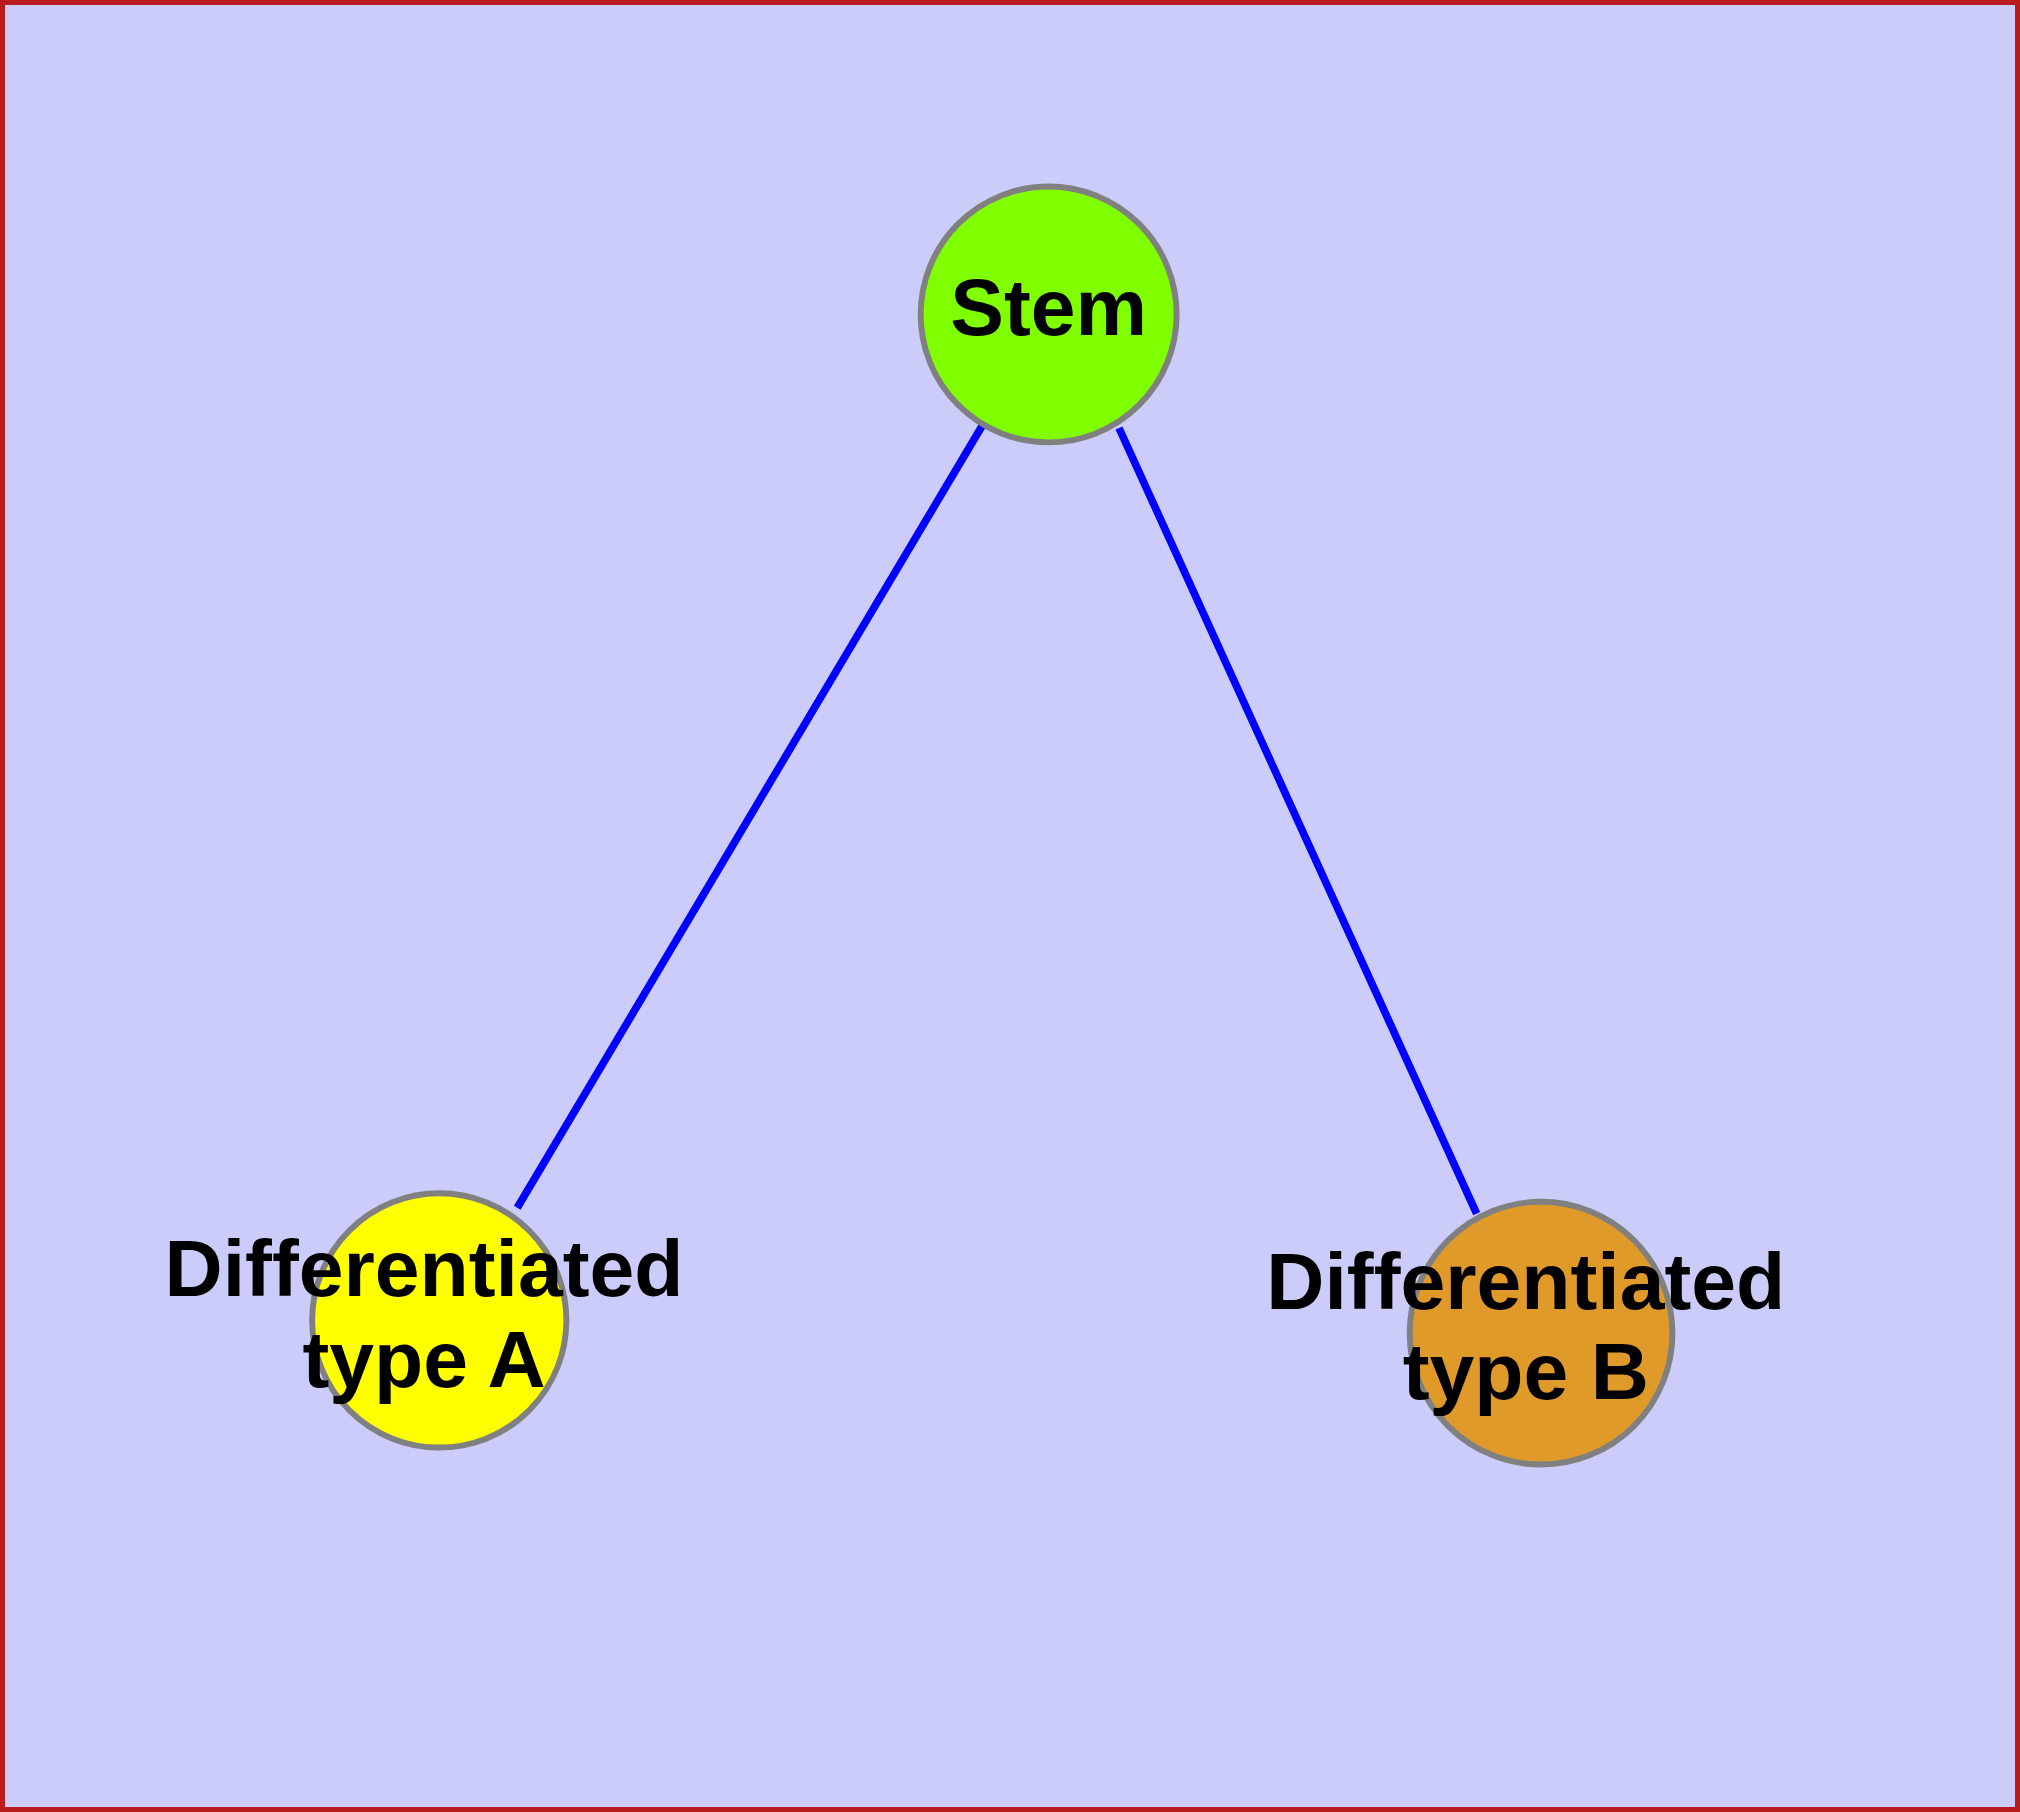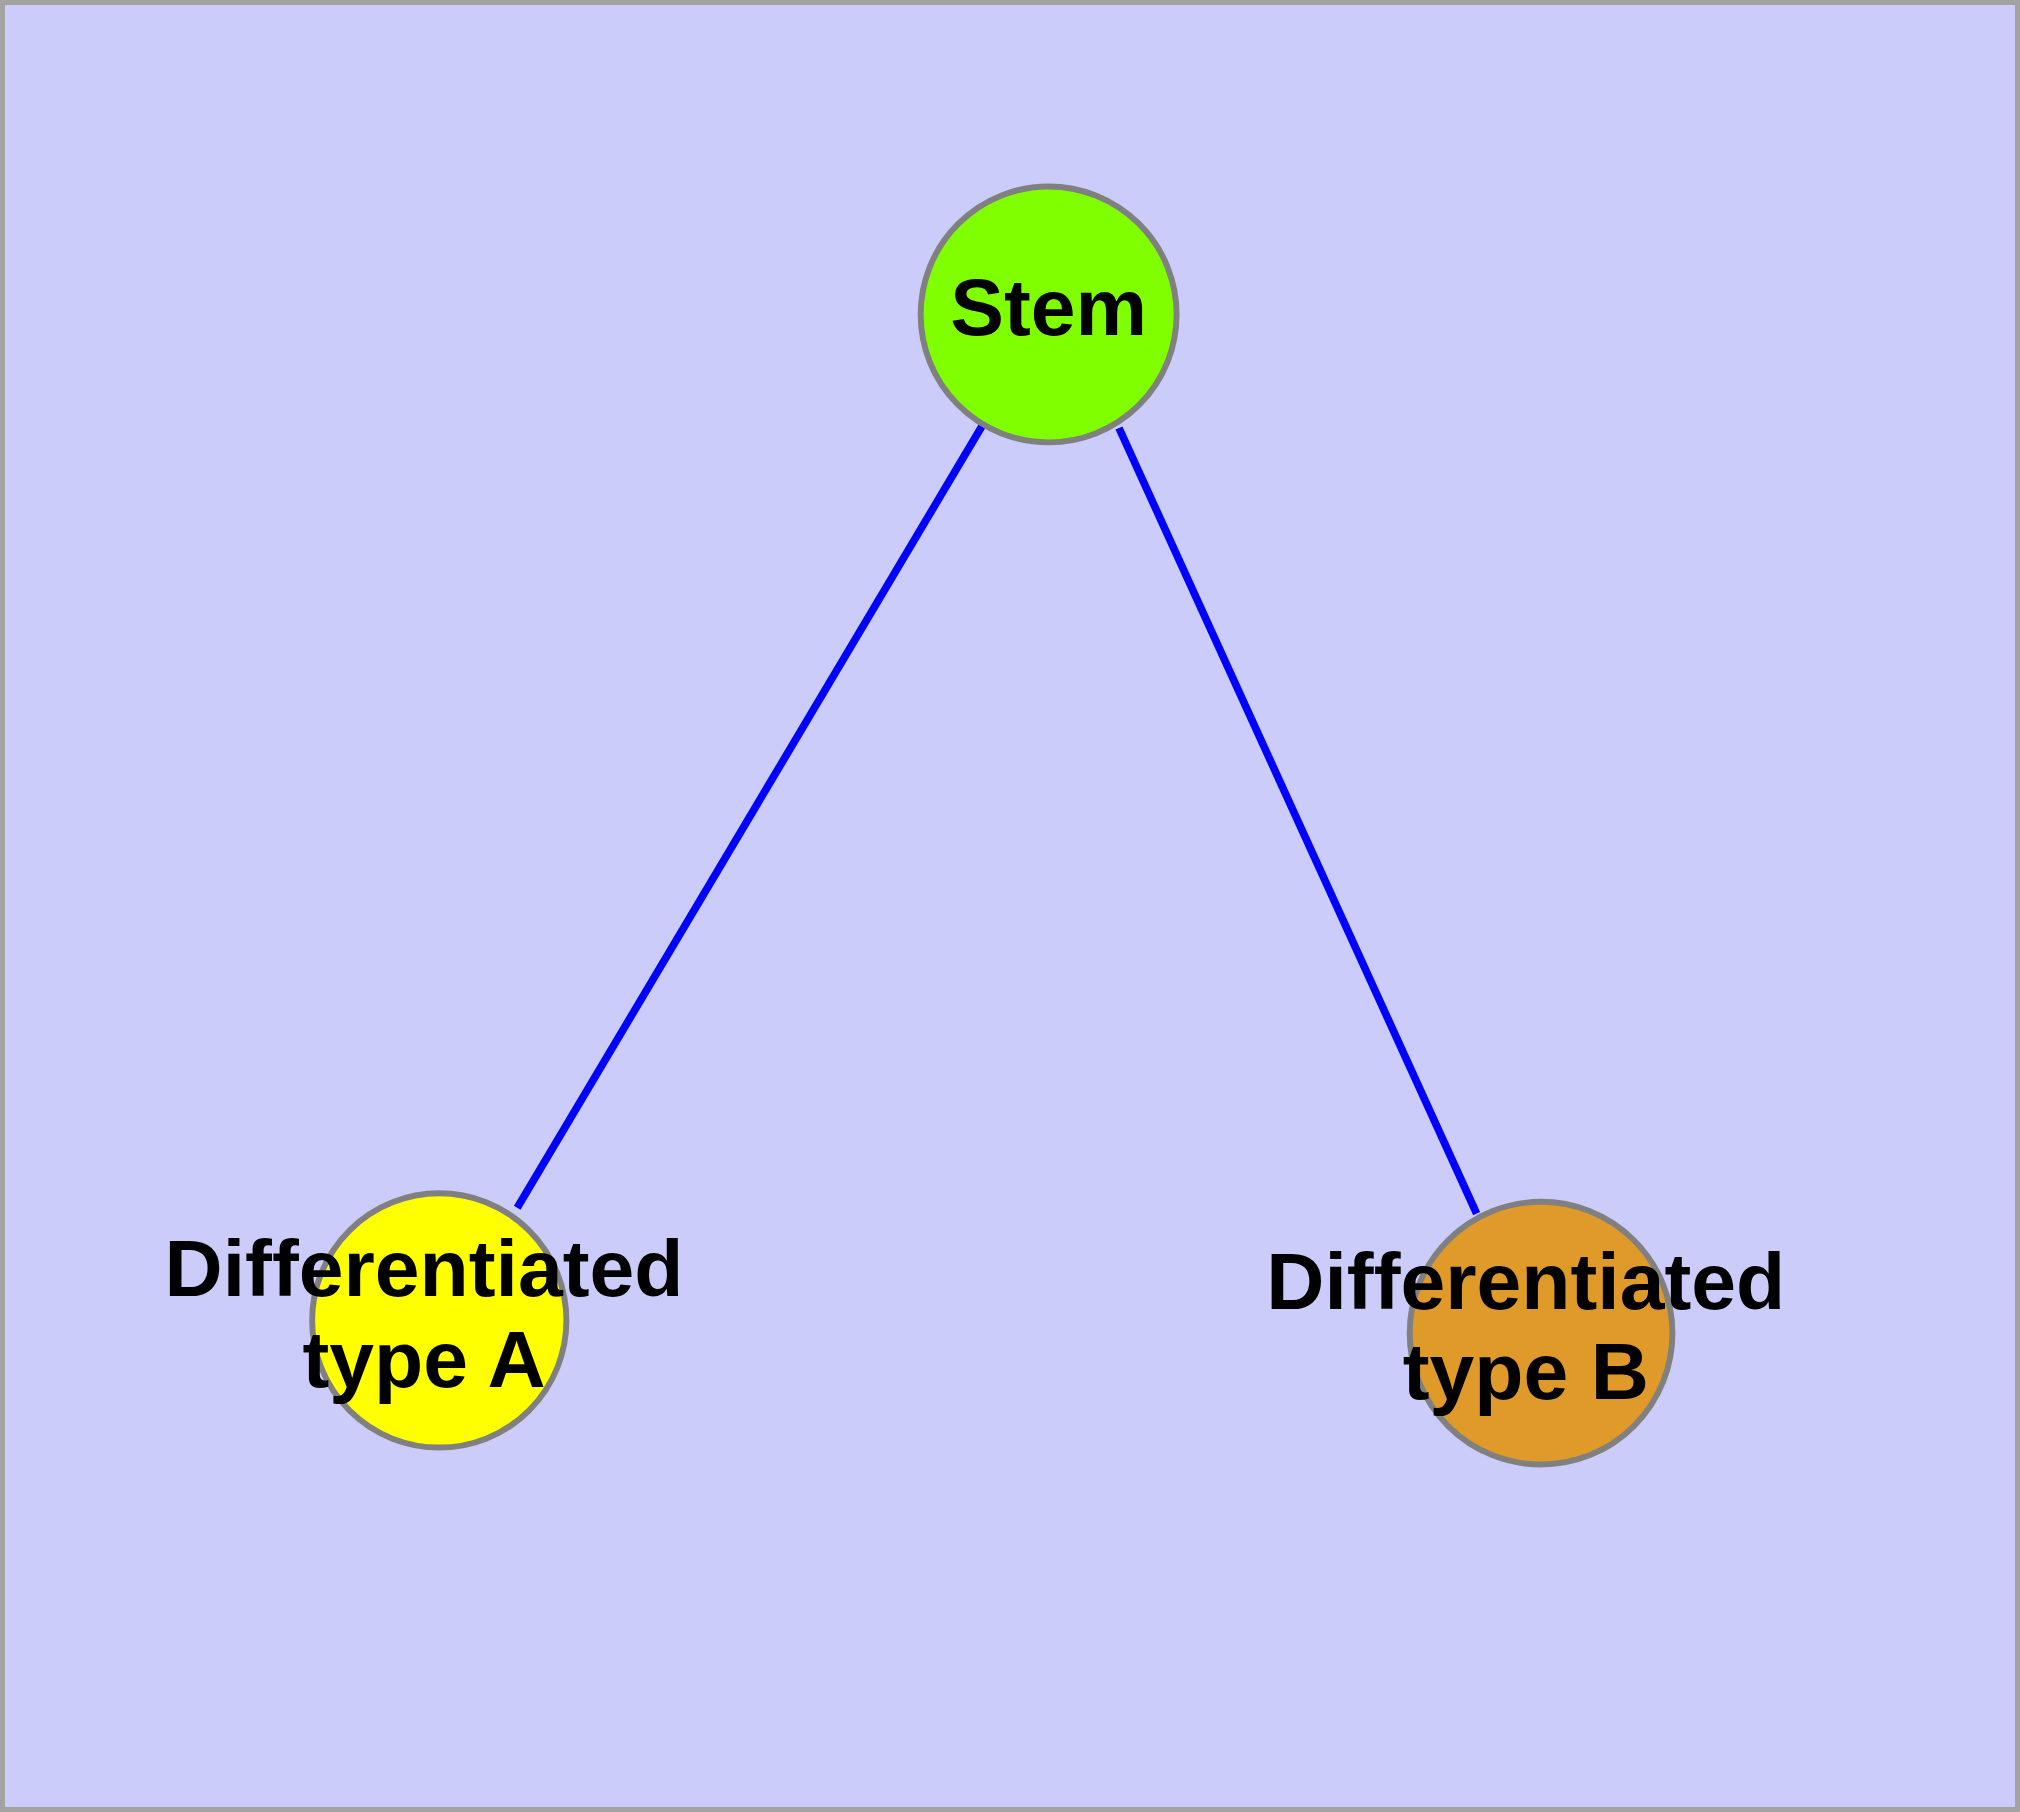--- a/index.html
+++ b/index.html
@@ -4,21 +4,21 @@
 <style>
   html, body {
     margin: 0;
     padding: 0;
     background: #ffffff;
   }
   #canvas {
     position: relative;
     width: 2021px;
     height: 1812px;
-    background: #a3a3a3;
+    background: #b91c1c;
     overflow: hidden;
     font-family: "Liberation Sans", "DejaVu Sans", sans-serif;
   }
   #plot-area {
     position: absolute;
     left: 5.1px;
     top: 5.1px;
     width: 2010px;
     height: 1802px;
     background: #ccccfa;

